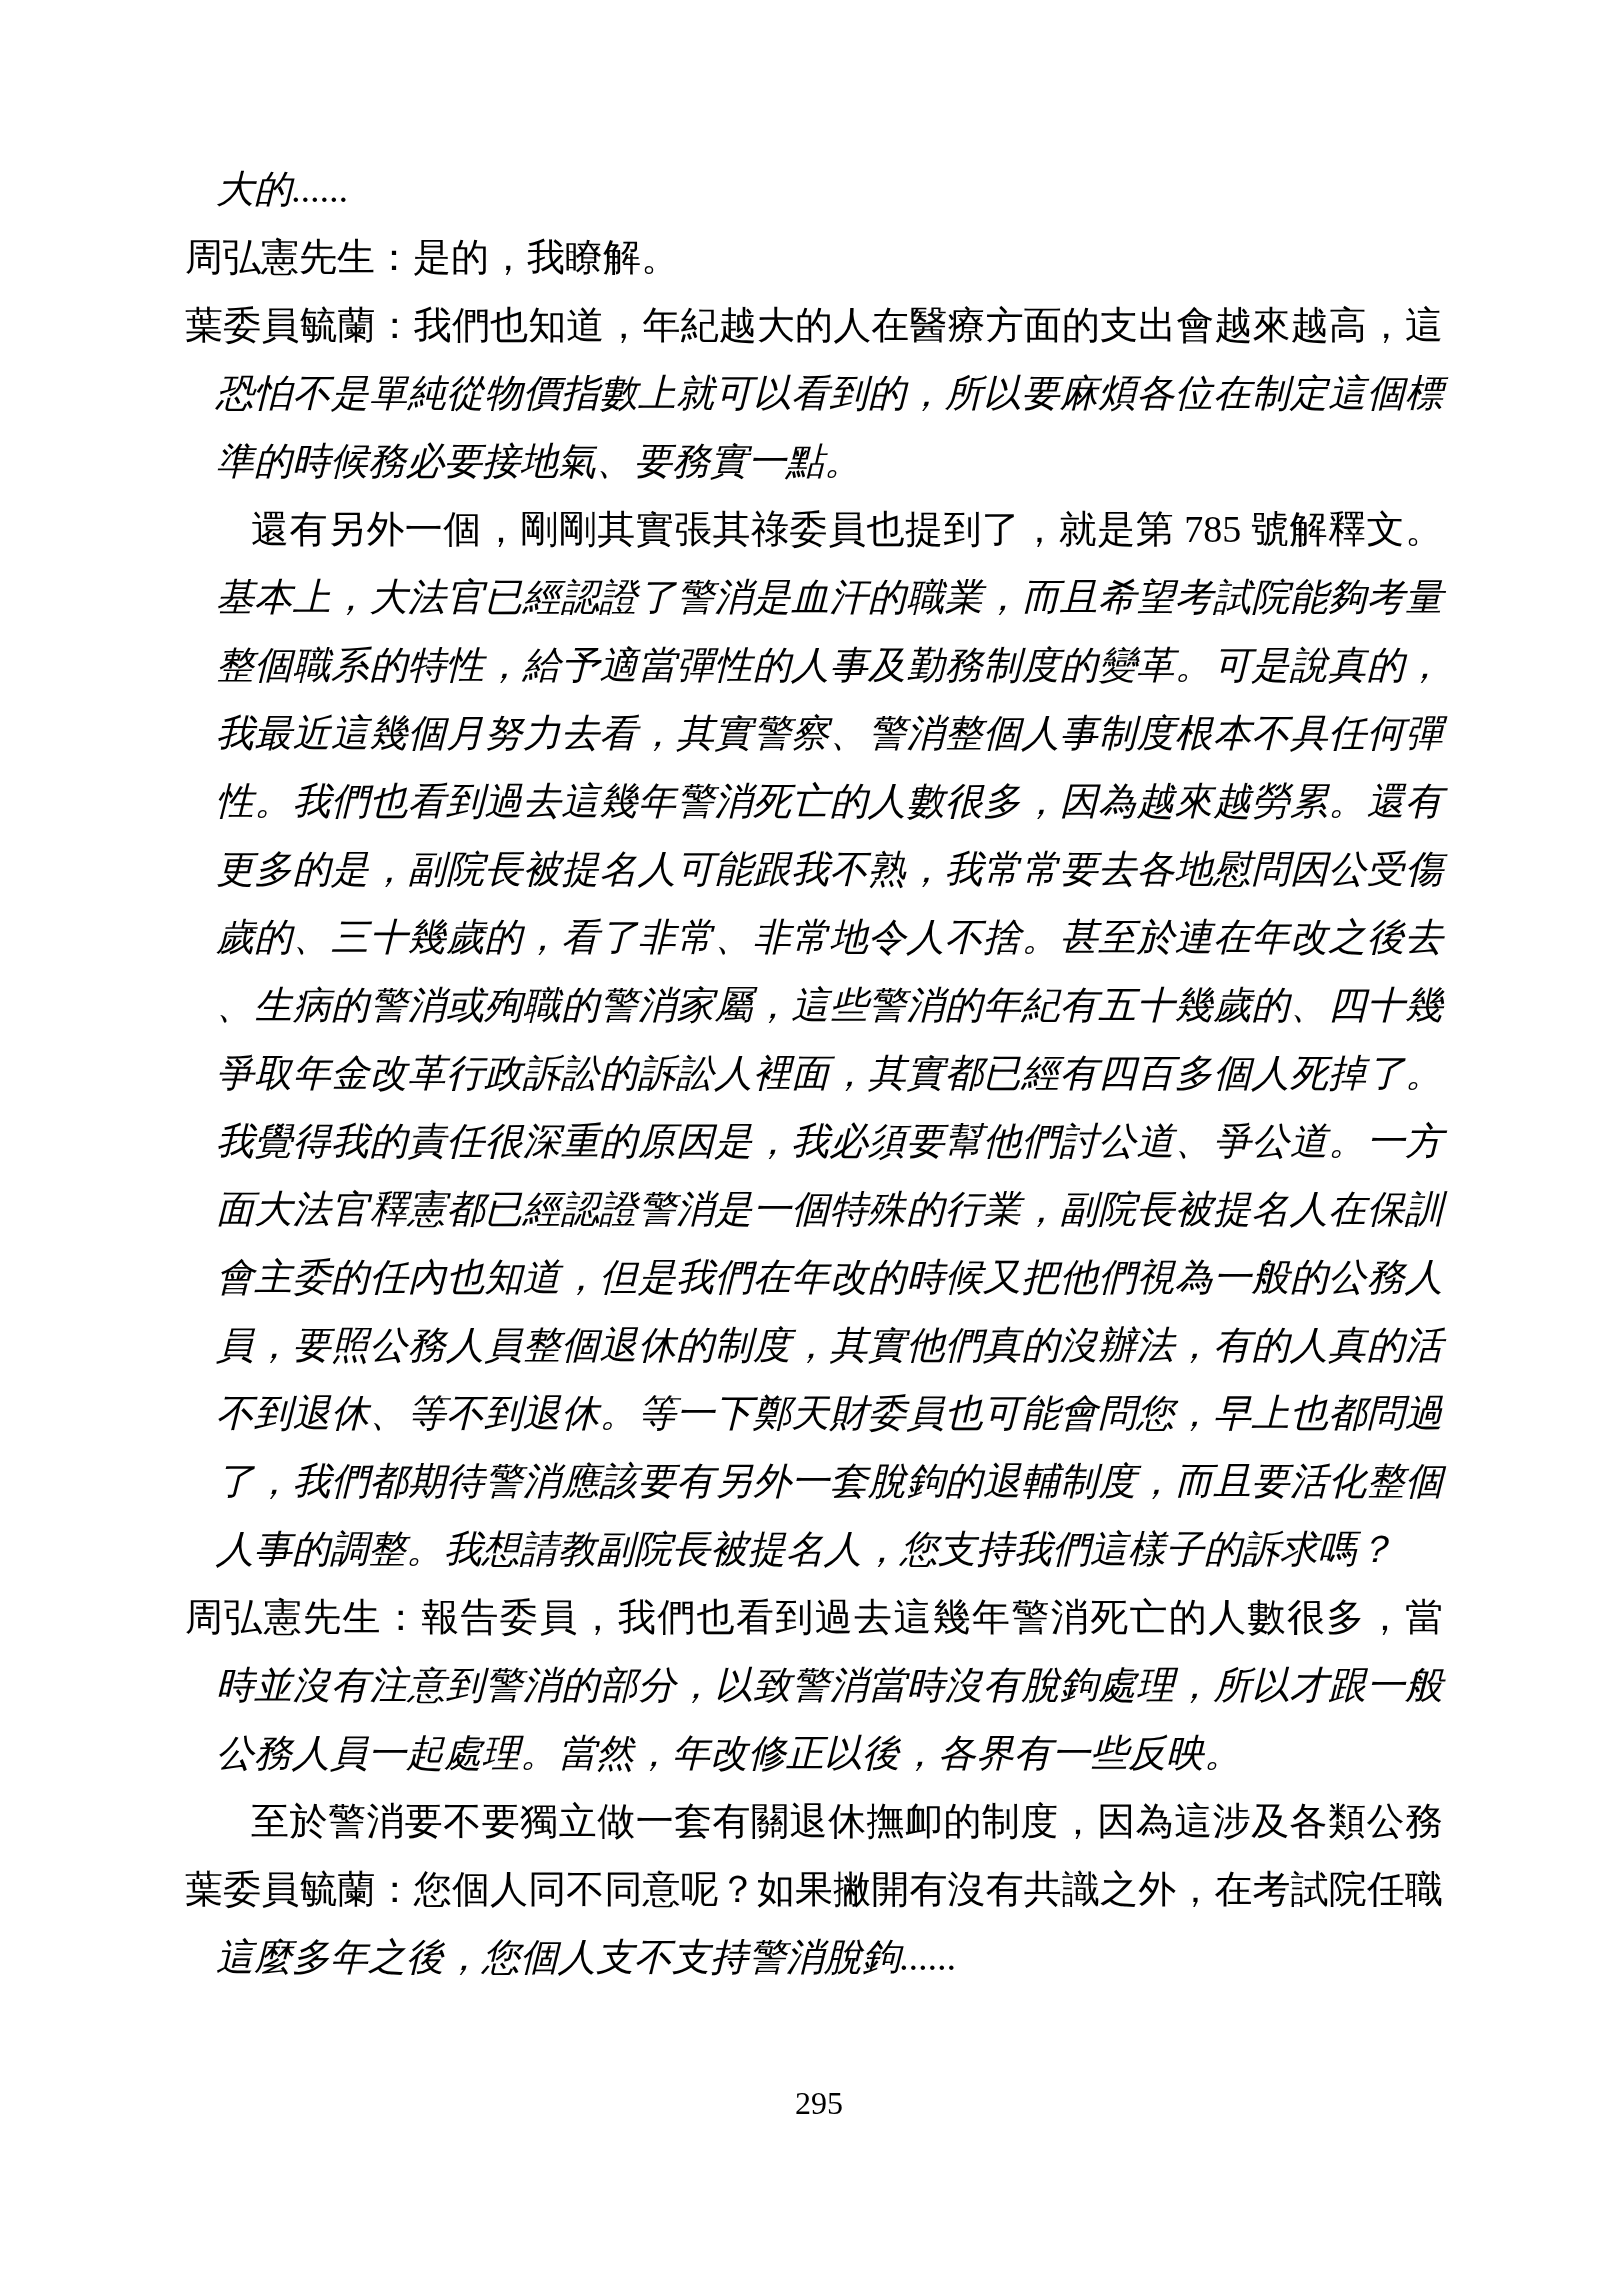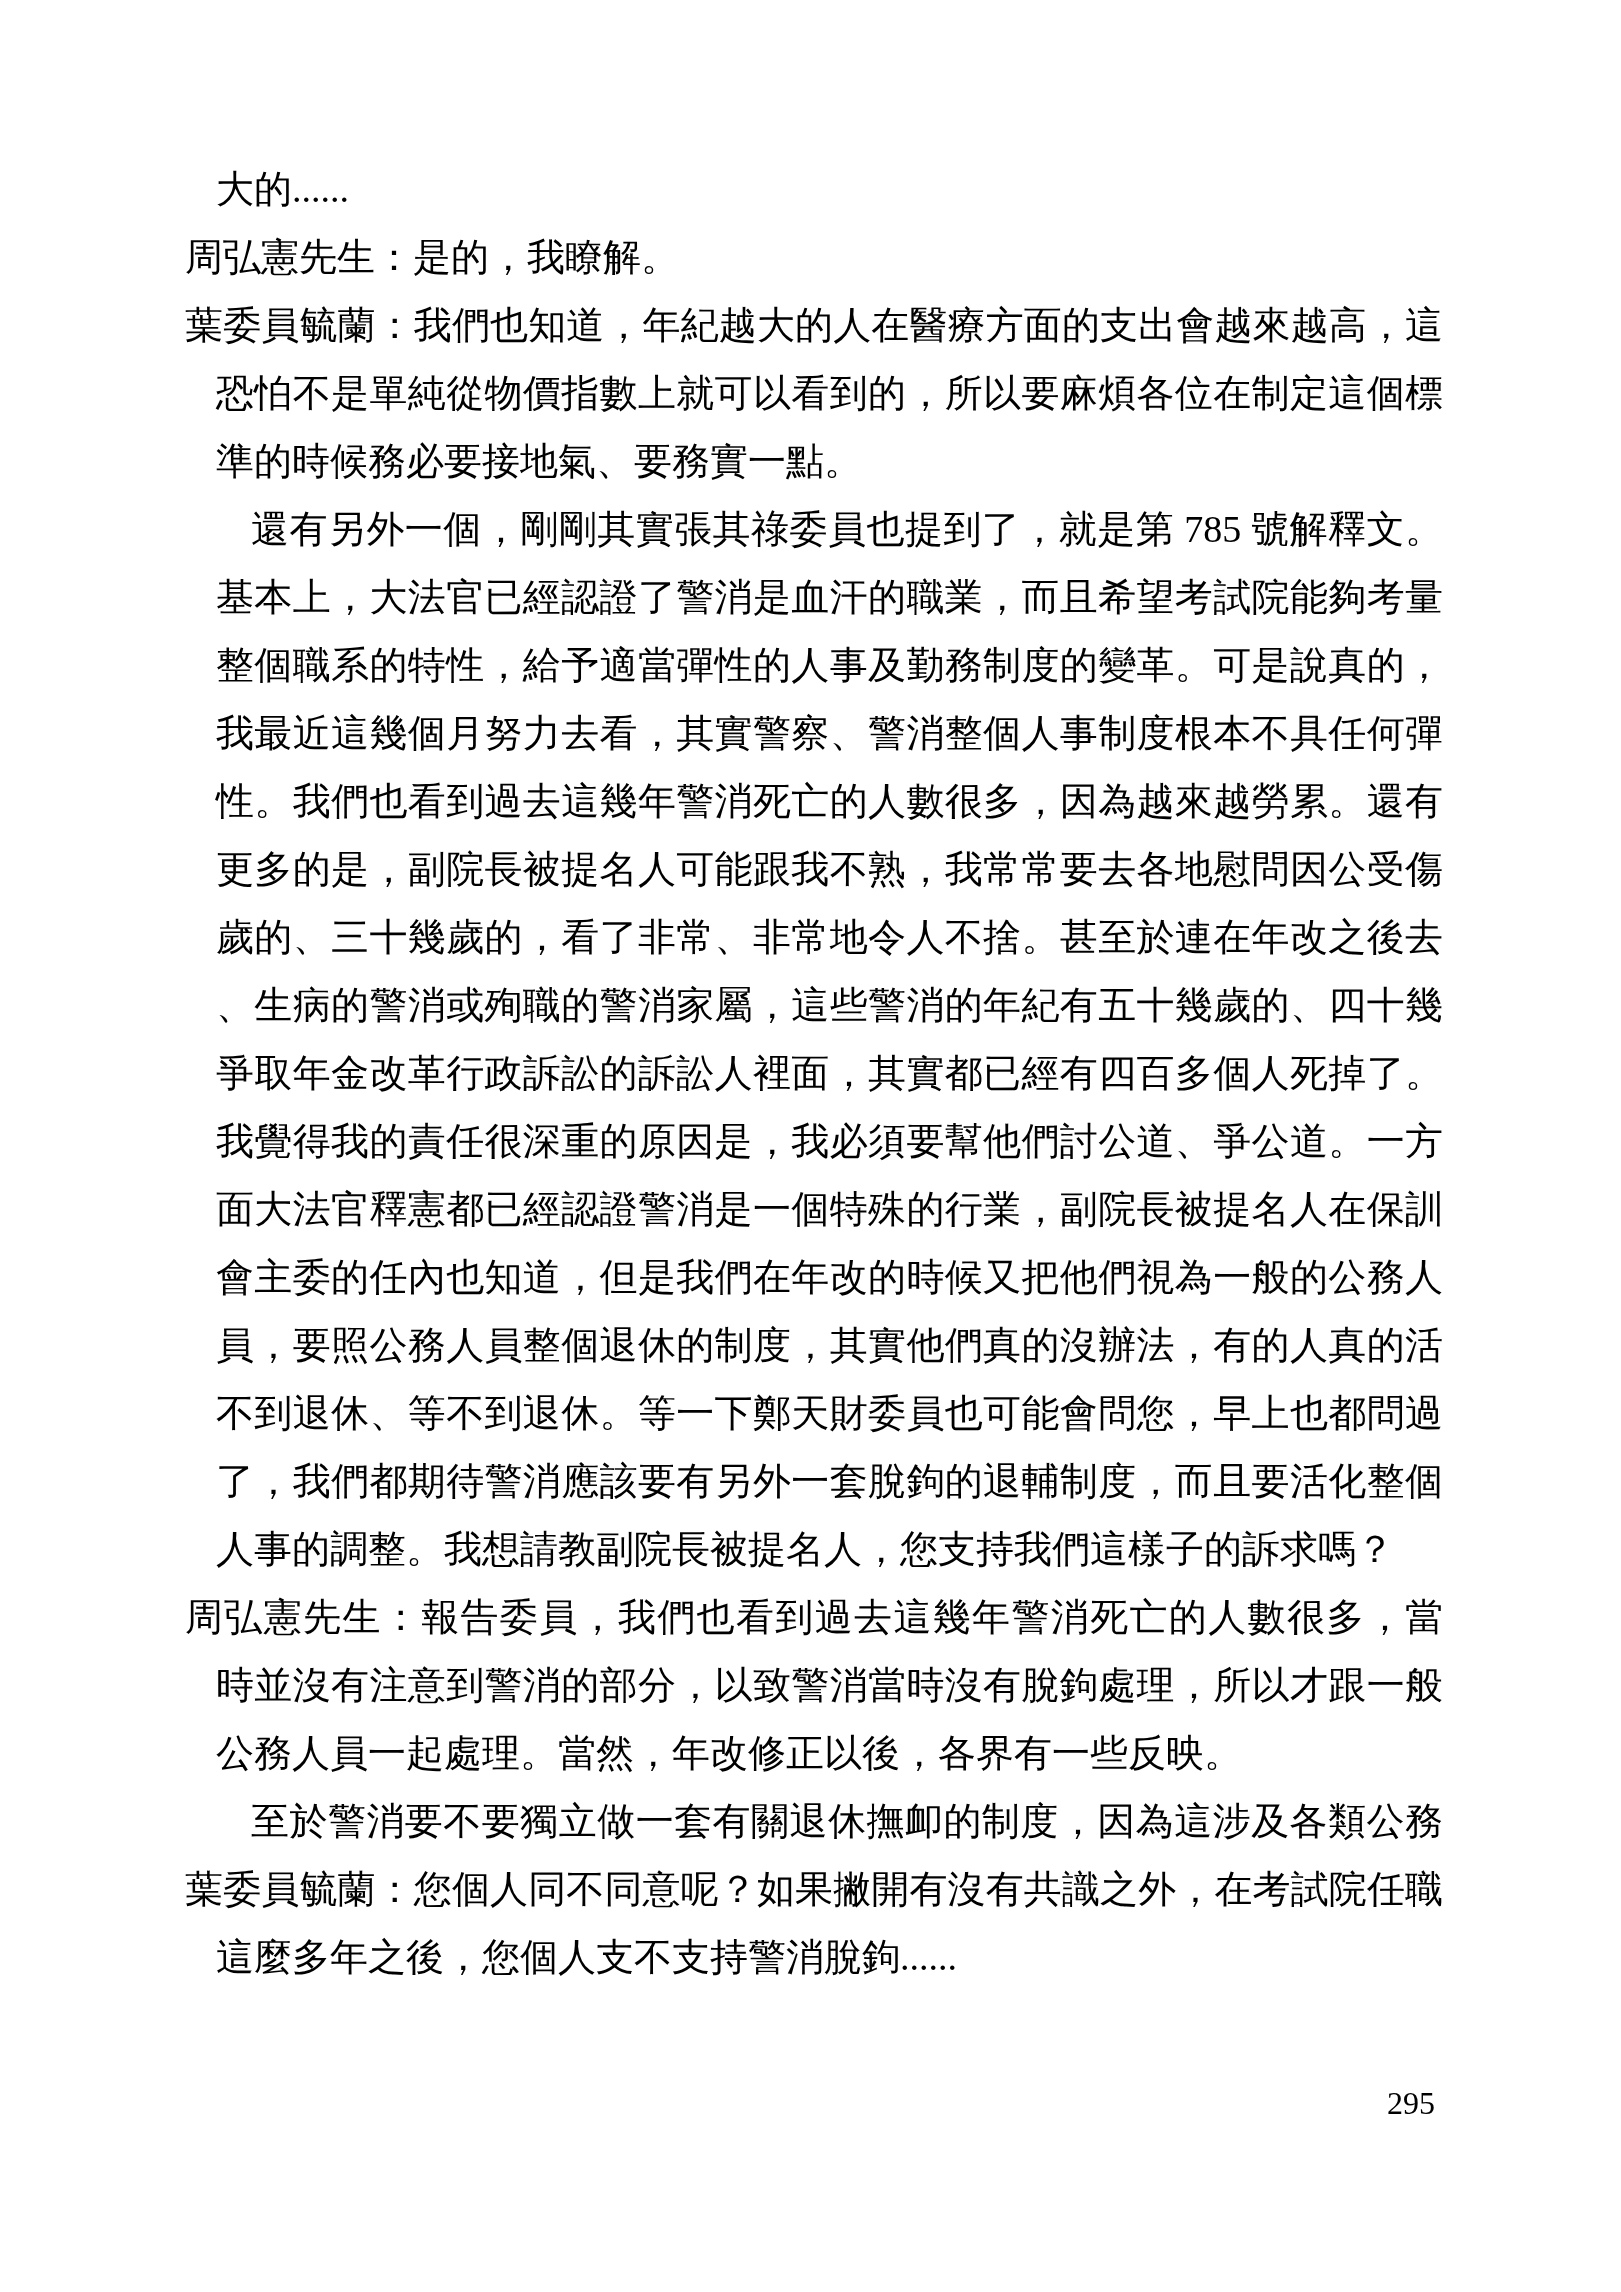--- a/index.html
+++ b/index.html
@@ -29,28 +29,28 @@
   .line {
     min-height: 68px;
     white-space: pre-wrap;
   }
   
   .line.fill {
     text-align: justify;
     text-align-last: justify;
   }
   .ind0 { margin-left: 8px; }
-  .ind1 { margin-left: 39px; }   
+  .ind1 { margin-left: 39px; font-style: italic; }   
   .ind2 { margin-left: 74px; }   
   .page-footer {
     position: absolute;
-    left: 169px;
+    left: 186px;
     top: 2084px;
     width: 1266px;
-    text-align: right;
+    text-align: center;
     font-size: 32px;
     line-height: 39px;
   }
 </style>
 </head>
 <body>
 
 <div class="page">
   <main class="textblock" id="transcript">
       <div class="paragraph">

